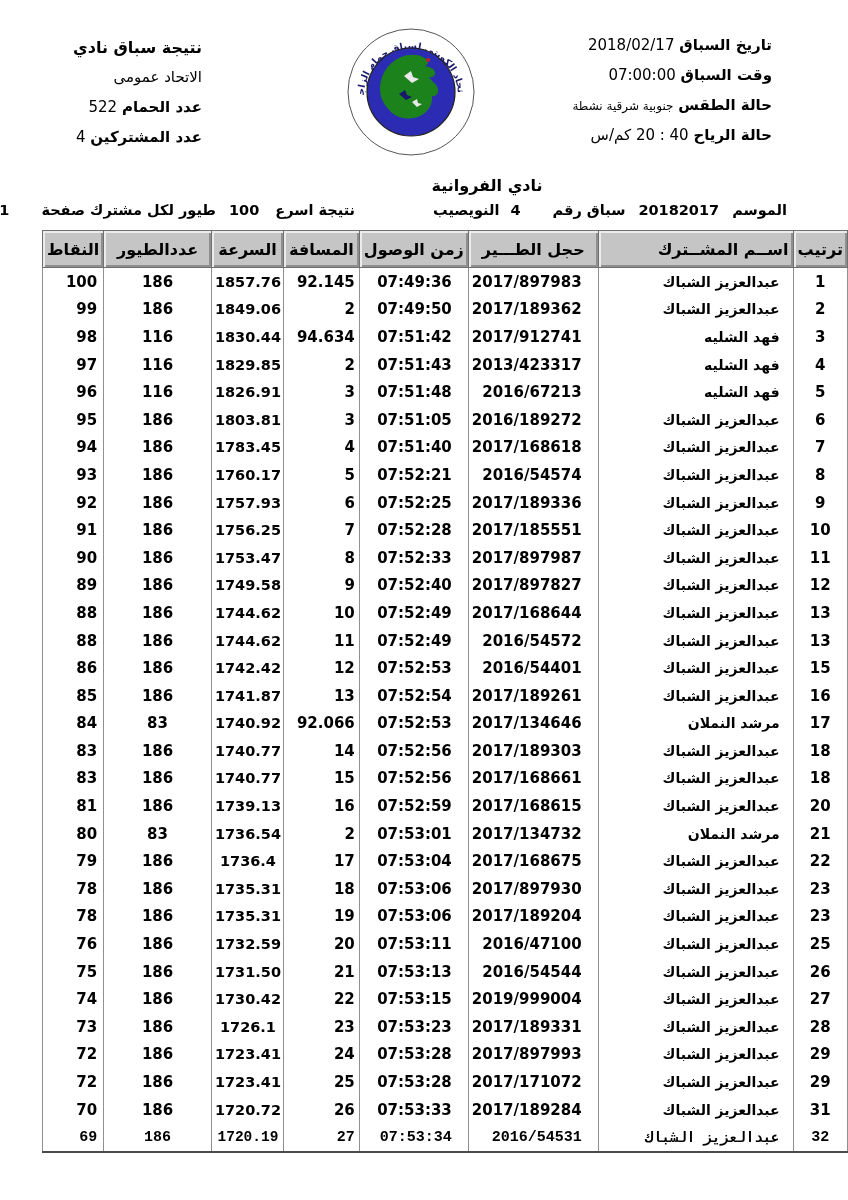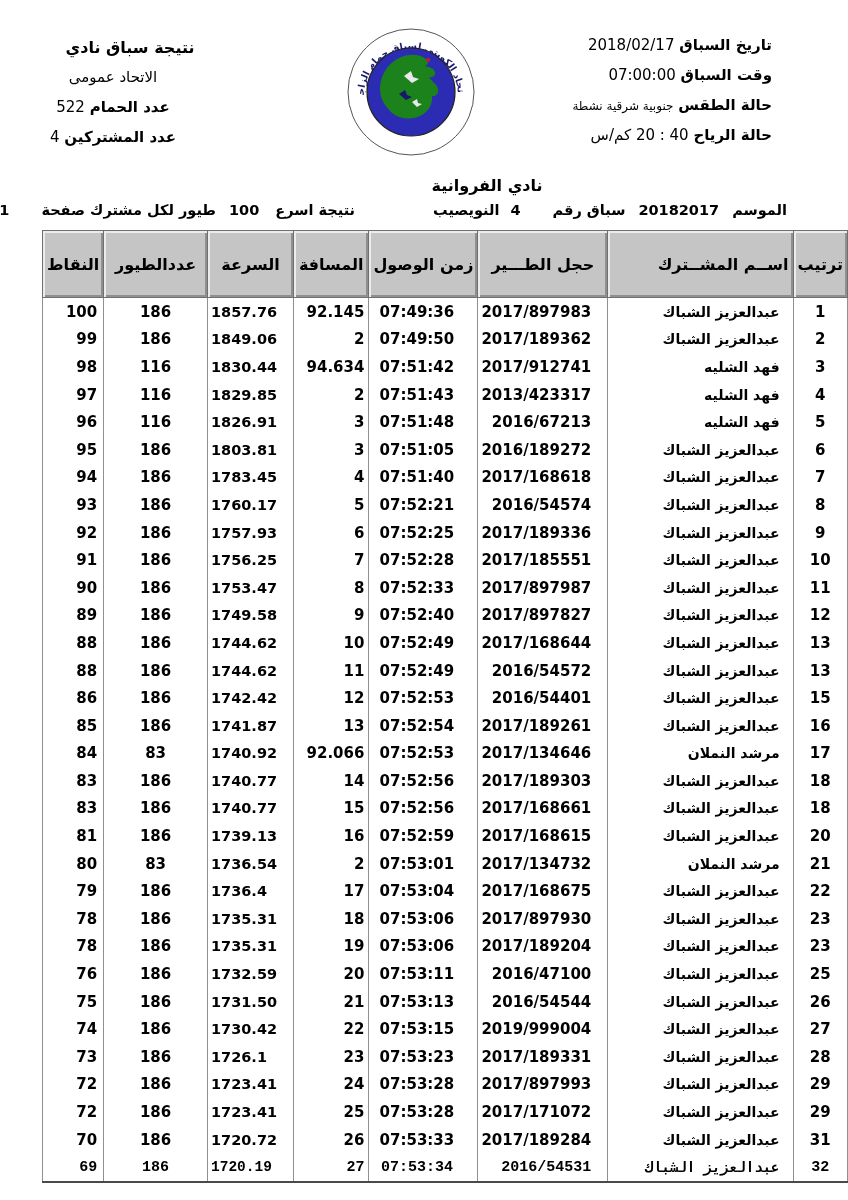--- a/index.html
+++ b/index.html
@@ -9,21 +9,21 @@
   }
   .num { direction:ltr; unicode-bidi:isolate; }
 
   
   .info-right { position:absolute; top:36px; right:76px; direction:rtl; font-size:15px; }
   .info-right .line { margin-bottom:10px; height:20px; white-space:nowrap; }
   .info-right .lbl { font-weight:bold; }
   .info-right .small-val { font-size:12px; }
 
   
-  .info-left { position:absolute; top:38px; left:24px; width:178px; direction:rtl; text-align:center; font-size:15px; }
+  .info-left { position:absolute; top:38px; left:24px; width:178px; direction:rtl; text-align:right; font-size:15px; }
   .info-left .line { margin-bottom:10px; height:20px; white-space:nowrap; }
   .info-left .t1 { font-weight:bold; font-size:16px; margin-left:0; padding-left:34px; }
   .info-left .lbl { font-weight:bold; }
 
   
   .logo-wrap { position:absolute; left:344px; top:24px; width:134px; height:136px; }
 
   
   .club-title { position:absolute; top:176px; left:63px; width:848px; text-align:center; font-weight:bold; font-size:16px; }
 
@@ -31,37 +31,37 @@
   .meta-row { position:absolute; top:202px; right:61px; direction:rtl; display:flex; align-items:baseline; font-weight:bold; font-size:14.5px; white-space:nowrap; }
   .meta-row .m0 { margin-left:13px; } .meta-row .m1 { margin-left:13px; }
   .meta-row .m2 { margin-left:32px; } .meta-row .m3 { margin-left:11px; }
   .meta-row .m4 { margin-left:78px; } .meta-row .m5 { margin-left:16px; }
   .meta-row .m6 { margin-left:13px; } .meta-row .m7 { margin-left:32px; }
 
   
   .results-table { position:absolute; top:230px; left:42px; }
   table { border-collapse:collapse; table-layout:fixed; direction:rtl; }
   th {
-    background:#c5c5c5; height:36px; font-weight:bold; font-size:16px; padding:15px 4px;
+    background:#c5c5c5; height:36px; font-weight:bold; font-size:16px; padding:0 4px;
     border:1px solid #6f6f6f;
     box-shadow: inset 2px 2px 0 #ececec, inset -2px -2px 0 #8f8f8f;
     white-space:nowrap; overflow:hidden;
   }
   th.h1 { text-align:right; padding-right:4px; }
   td {
     border-left:1px solid #909090; border-right:1px solid #909090;
     height:27.6px; font-weight:bold; font-size:15px; padding:0 3px;
     white-space:nowrap; text-align:center;
   }
   tbody tr:last-child td { border-bottom:2px solid #4a4a4a;font-family:Liberation Mono, monospace; }
   td.c1 { text-align:right; padding-right:13px; font-size:14px; }
   td.c2 { text-align:right; padding-right:16px; }
-  td.c3 { padding-right:16px; }
+  td.c3 { text-align:right; padding-right:16px; }
   td.c4 { text-align:right; padding-right:4px; }
-  td.c5 { text-align:left; padding-right:16px; font-size:14.5px; }
+  td.c5 { text-align:center; padding-right:2px; font-size:14.5px; }
   td.c7 { text-align:right; padding-right:6px; }
 </style>
 </head>
 <body>
 
 <div class="page">
 
   <div class="info-right">
     <div class="line">
       <span class="lbl">تاريخ السباق</span>

